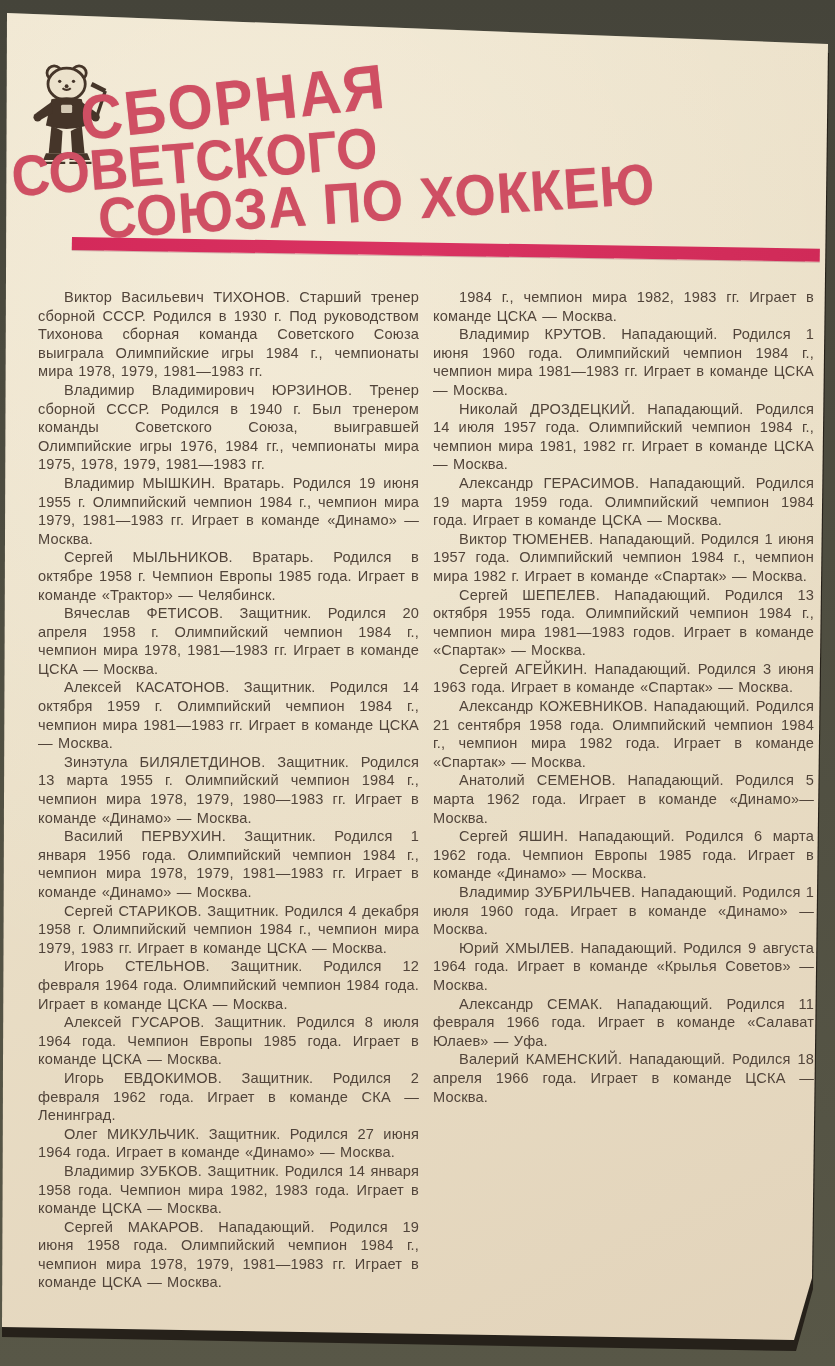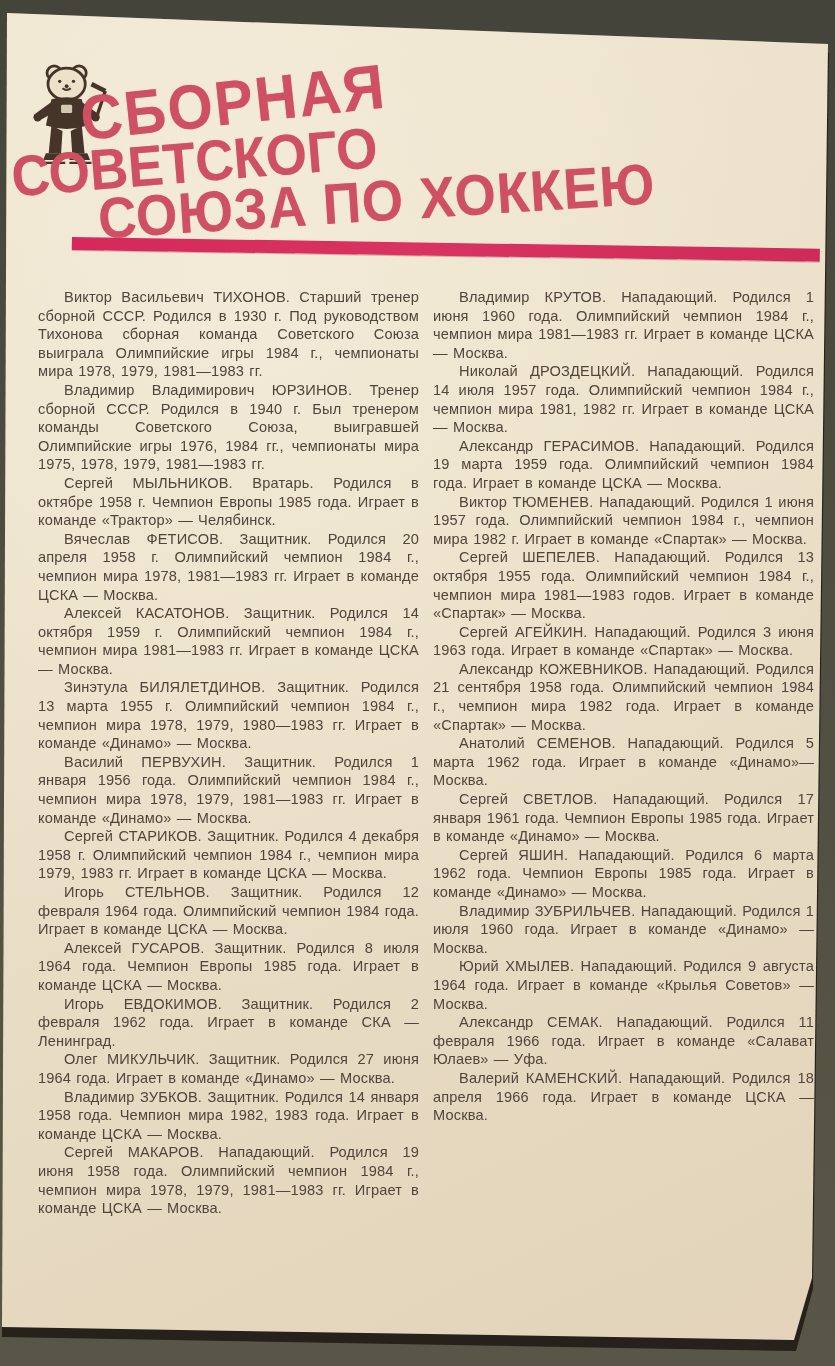--- a/index.html
+++ b/index.html
@@ -95,43 +95,44 @@
 
   <div class="title title-1">СБОРНАЯ</div>
   <div class="title title-2">СОВЕТСКОГО</div>
   <div class="title title-3">СОЮЗА ПО ХОККЕЮ</div>
   <div class="title-bar"></div>
 
   <div class="columns">
     <div class="col" lang="ru">
         <p>Виктор Васильевич ТИХОНОВ. Старший тренер сборной СССР. Родился в 1930 г. Под руководством Тихонова сборная команда Советского Союза выиграла Олимпийские игры 1984 г., чемпионаты мира 1978, 1979, 1981—1983 гг.</p>
         <p>Владимир Владимирович ЮРЗИНОВ. Тренер сборной СССР. Родился в 1940 г. Был тренером команды Советского Союза, выигравшей Олимпийские игры 1976, 1984 гг., чемпионаты мира 1975, 1978, 1979, 1981—1983 гг.</p>
+        <p>Владимир МЫШКИН. Вратарь. Родился 19 июня 1955 г. Олимпийский чемпион 1984 г., чемпион мира 1979, 1981—1983 гг. Играет в команде «Динамо» — Москва.</p>
         <p>Сергей МЫЛЬНИКОВ. Вратарь. Родился в октябре 1958 г. Чемпион Европы 1985 года. Играет в команде «Трактор» — Челябинск.</p>
         <p>Вячеслав ФЕТИСОВ. Защитник. Родился 20 апреля 1958 г. Олимпийский чемпион 1984 г., чемпион мира 1978, 1981—1983 гг. Играет в команде ЦСКА — Москва.</p>
         <p>Алексей КАСАТОНОВ. Защитник. Родился 14 октября 1959 г. Олимпийский чемпион 1984 г., чемпион мира 1981—1983 гг. Играет в команде ЦСКА — Москва.</p>
         <p>Зинэтула БИЛЯЛЕТДИНОВ. Защитник. Родился 13 марта 1955 г. Олимпийский чемпион 1984 г., чемпион мира 1978, 1979, 1980—1983 гг. Играет в команде «Динамо» — Москва.</p>
         <p>Василий ПЕРВУХИН. Защитник. Родился 1 января 1956 года. Олимпийский чемпион 1984 г., чемпион мира 1978, 1979, 1981—1983 гг. Играет в команде «Динамо» — Москва.</p>
         <p>Сергей СТАРИКОВ. Защитник. Родился 4 декабря 1958 г. Олимпийский чемпион 1984 г., чемпион мира 1979, 1983 гг. Играет в команде ЦСКА — Москва.</p>
         <p>Игорь СТЕЛЬНОВ. Защитник. Родился 12 февраля 1964 года. Олимпийский чемпион 1984 года. Играет в команде ЦСКА — Москва.</p>
         <p>Алексей ГУСАРОВ. Защитник. Родился 8 июля 1964 года. Чемпион Европы 1985 года. Играет в команде ЦСКА — Москва.</p>
         <p>Игорь ЕВДОКИМОВ. Защитник. Родился 2 февраля 1962 года. Играет в команде СКА — Ленинград.</p>
         <p>Олег МИКУЛЬЧИК. Защитник. Родился 27 июня 1964 года. Играет в команде «Динамо» — Москва.</p>
         <p>Владимир ЗУБКОВ. Защитник. Родился 14 января 1958 года. Чемпион мира 1982, 1983 года. Играет в команде ЦСКА — Москва.</p>
         <p>Сергей МАКАРОВ. Нападающий. Родился 19 июня 1958 года. Олимпийский чемпион 1984 г., чемпион мира 1978, 1979, 1981—1983 гг. Играет в команде ЦСКА — Москва.</p>
       </div>
     <div class="col" lang="ru">
+        <p>1984 г., чемпион мира 1982, 1983 гг. Играет в команде ЦСКА — Москва.</p>
         <p>Владимир КРУТОВ. Нападающий. Родился 1 июня 1960 года. Олимпийский чемпион 1984 г., чемпион мира 1981—1983 гг. Играет в команде ЦСКА — Москва.</p>
         <p>Николай ДРОЗДЕЦКИЙ. Нападающий. Родился 14 июля 1957 года. Олимпийский чемпион 1984 г., чемпион мира 1981, 1982 гг. Играет в команде ЦСКА — Москва.</p>
         <p>Александр ГЕРАСИМОВ. Нападающий. Родился 19 марта 1959 года. Олимпийский чемпион 1984 года. Играет в команде ЦСКА — Москва.</p>
         <p>Виктор ТЮМЕНЕВ. Нападающий. Родился 1 июня 1957 года. Олимпийский чемпион 1984 г., чемпион мира 1982 г. Играет в команде «Спартак» — Москва.</p>
         <p>Сергей ШЕПЕЛЕВ. Нападающий. Родился 13 октября 1955 года. Олимпийский чемпион 1984 г., чемпион мира 1981—1983 годов. Играет в команде «Спартак» — Москва.</p>
         <p>Сергей АГЕЙКИН. Нападающий. Родился 3 июня 1963 года. Играет в команде «Спартак» — Москва.</p>
         <p>Александр КОЖЕВНИКОВ. Нападающий. Родился 21 сентября 1958 года. Олимпийский чемпион 1984 г., чемпион мира 1982 года. Играет в команде «Спартак» — Москва.</p>
         <p>Анатолий СЕМЕНОВ. Нападающий. Родился 5 марта 1962 года. Играет в команде «Динамо»— Москва.</p>
-        <p>Сергей СВЕТЛОВ. Нападающий. Родился 17 января 1961 года. Чемпион Европы 1985 года. Играет в команде «Динамо» — Москва.</p>
         <p>Сергей ЯШИН. Нападающий. Родился 6 марта 1962 года. Чемпион Европы 1985 года. Играет в команде «Динамо» — Москва.</p>
         <p>Владимир ЗУБРИЛЬЧЕВ. Нападающий. Родился 1 июля 1960 года. Играет в команде «Динамо» — Москва.</p>
         <p>Юрий ХМЫЛЕВ. Нападающий. Родился 9 августа 1964 года. Играет в команде «Крылья Советов» — Москва.</p>
         <p>Александр СЕМАК. Нападающий. Родился 11 февраля 1966 года. Играет в команде «Салават Юлаев» — Уфа.</p>
         <p>Валерий КАМЕНСКИЙ. Нападающий. Родился 18 апреля 1966 года. Играет в команде ЦСКА — Москва.</p>
       </div>
   </div>
 
 </div>
 

